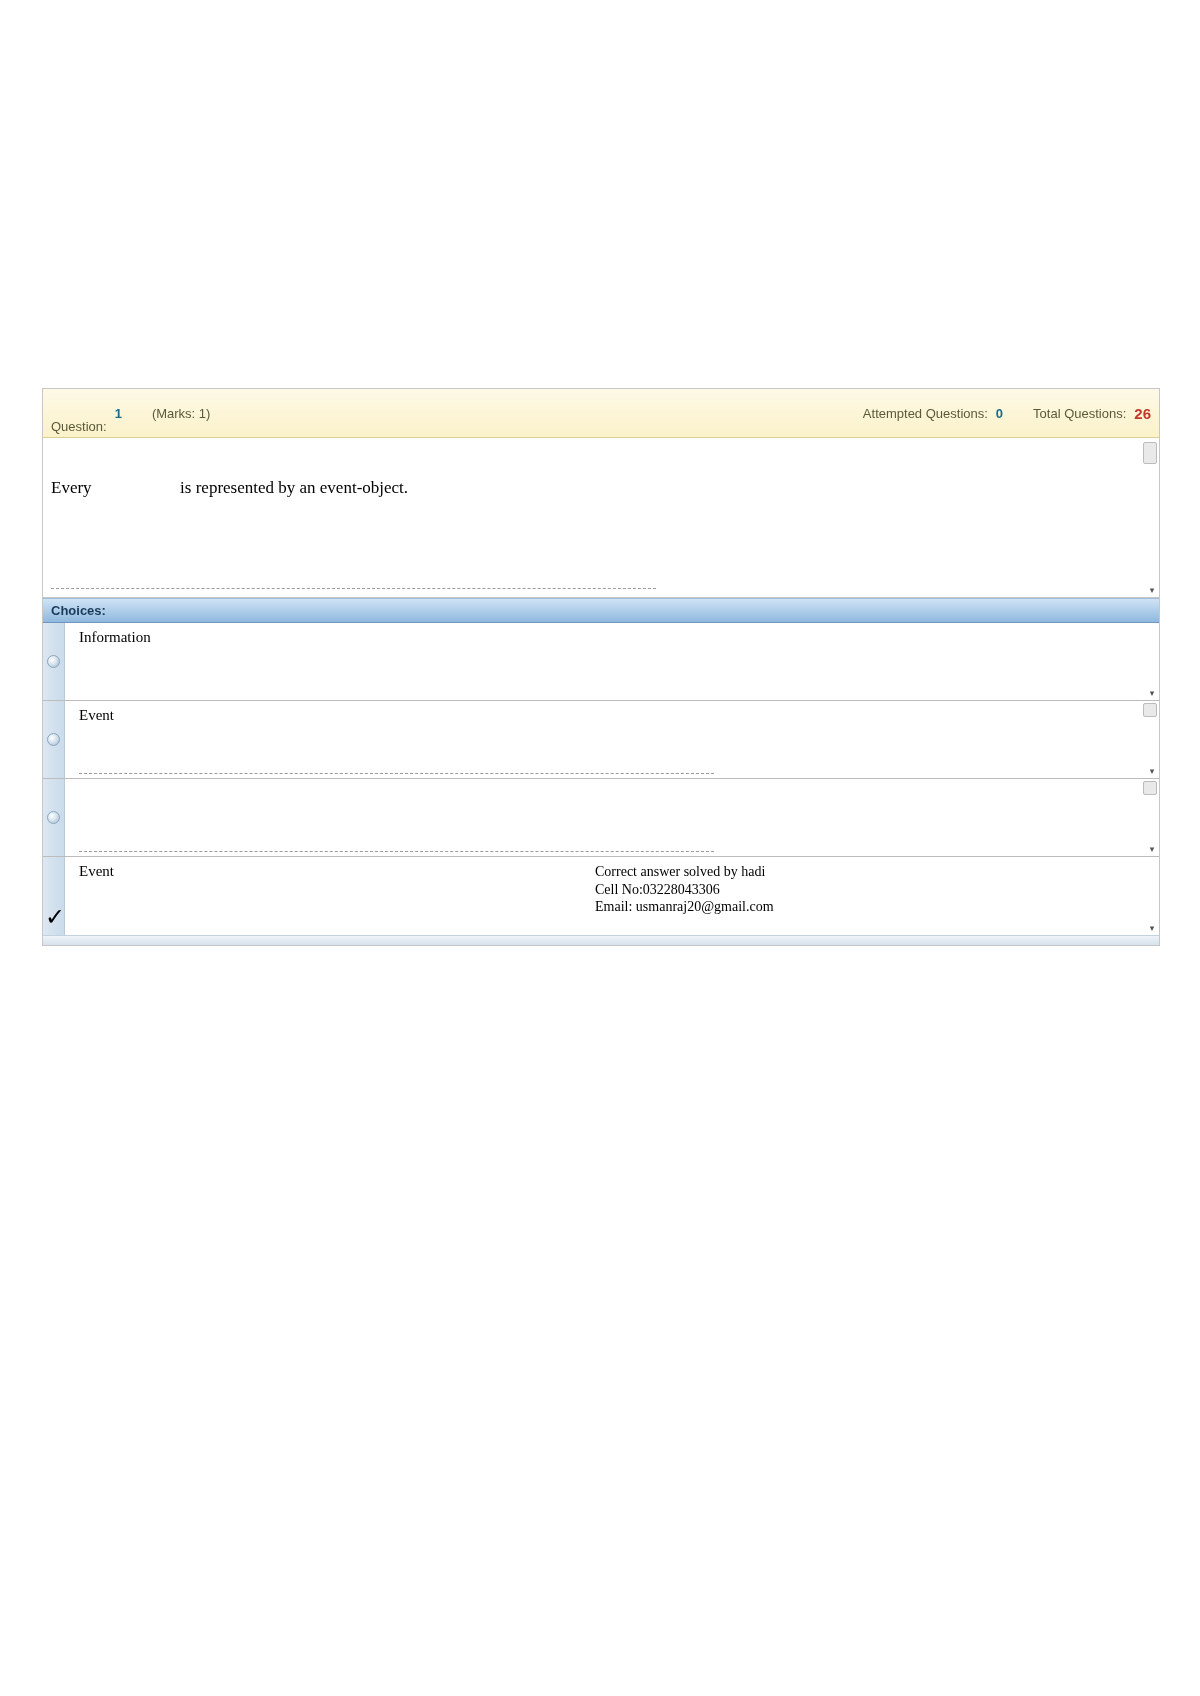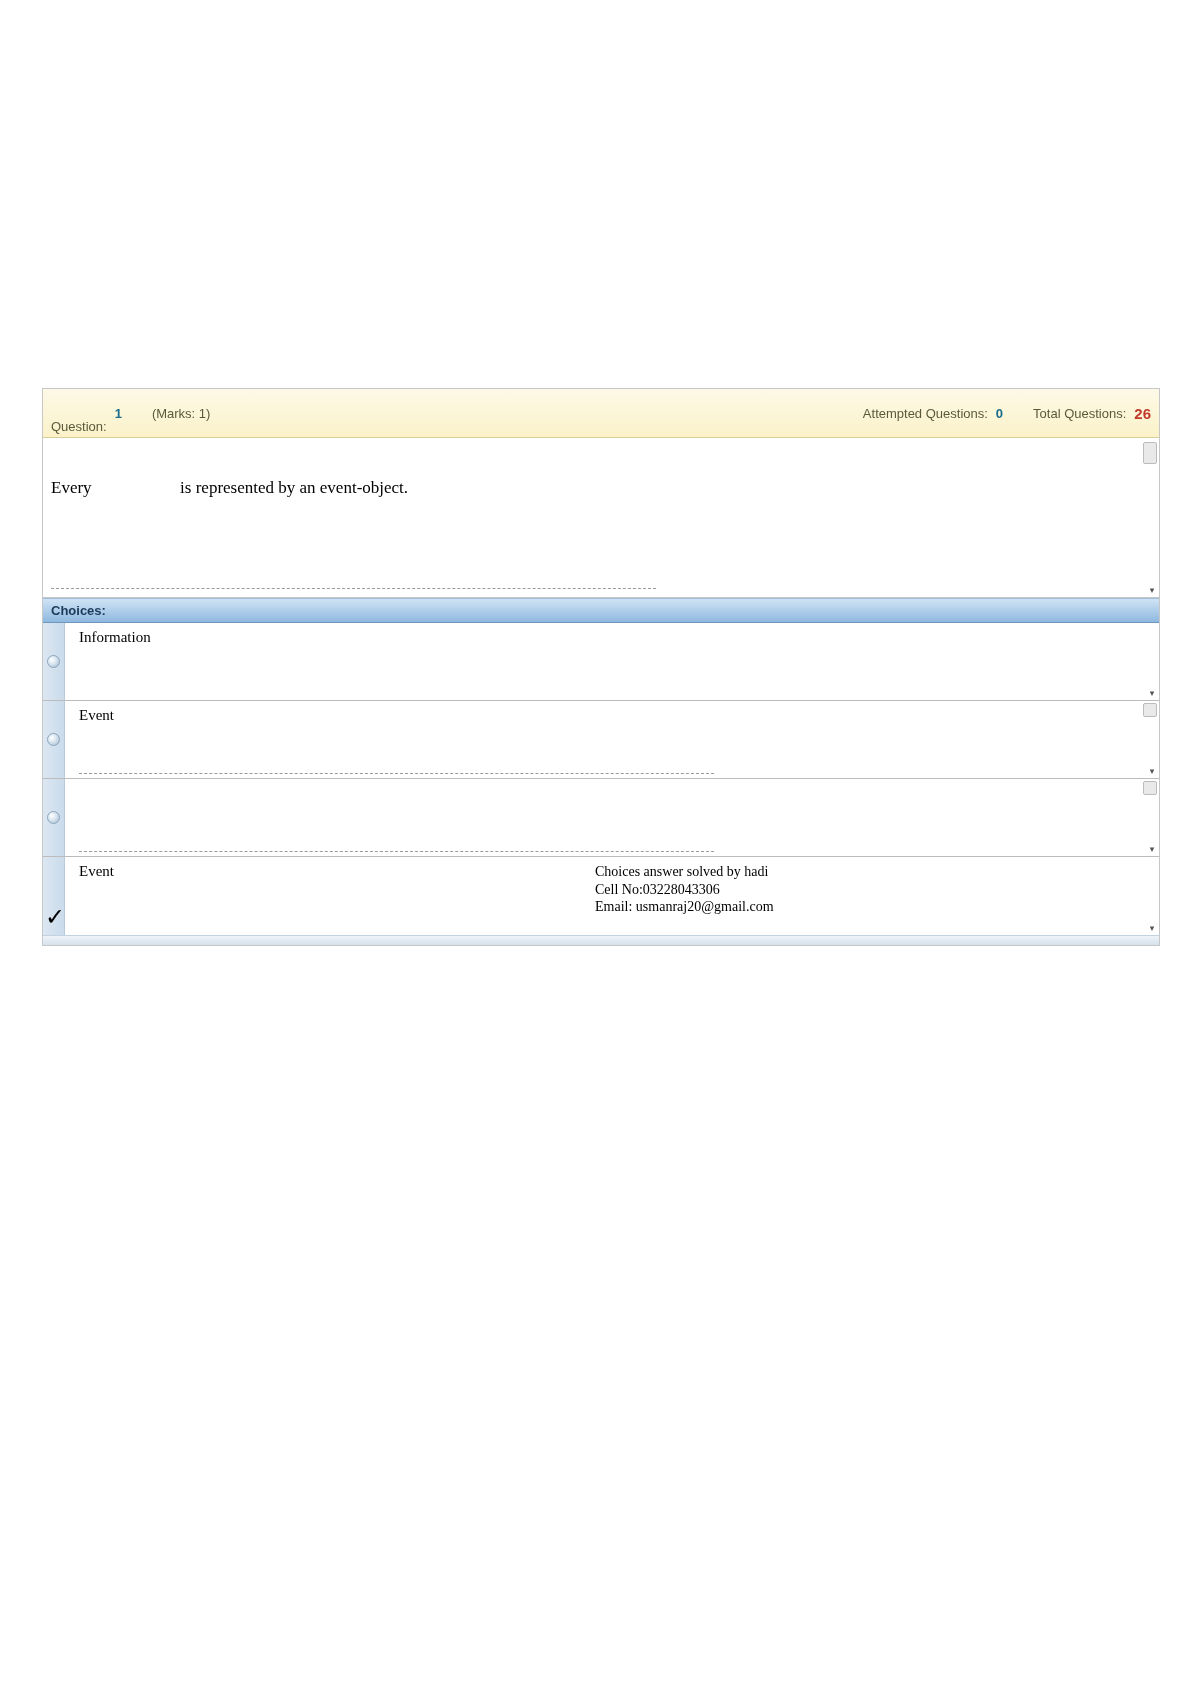--- a/index.html
+++ b/index.html
@@ -221,21 +221,21 @@
     </div>
   </div>
 
   <div class="choice-row" style="border-bottom:none;">
     <div class="radio-col" style="align-items:flex-end;">
       <span class="check-mark">✓</span>
     </div>
     <div class="choice-body">
       <div class="choice-label">Event</div>
       <div class="answer-info">
-        <div>Choices answer solved by hadi</div>
+        <div>Correct answer solved by hadi</div>
         <div>Cell No:03228043306</div>
         <div>Email: usmanraj20@gmail.com</div>
       </div>
       <div class="scroll-stub-bot" style="right:2px;bottom:2px;">▾</div>
     </div>
   </div>
 
   <div class="bottom-bar"></div>
 
 </div>

